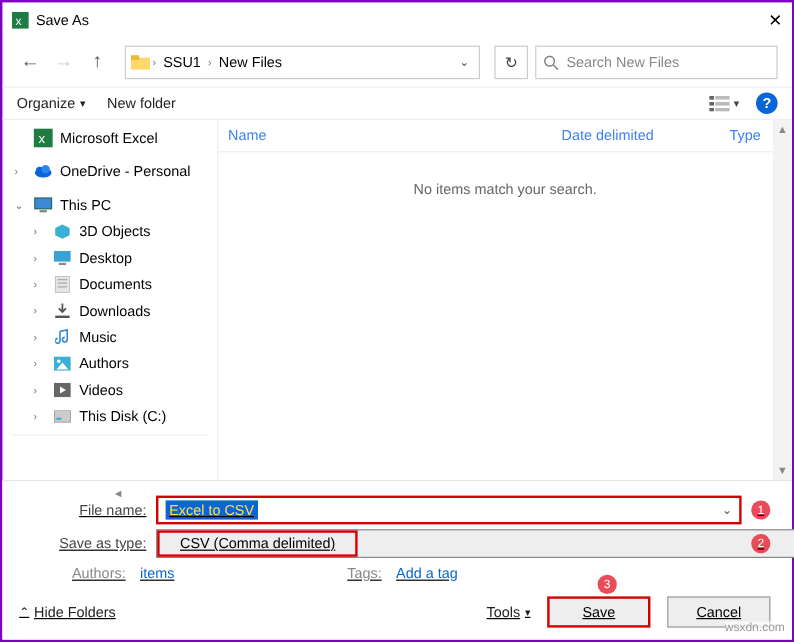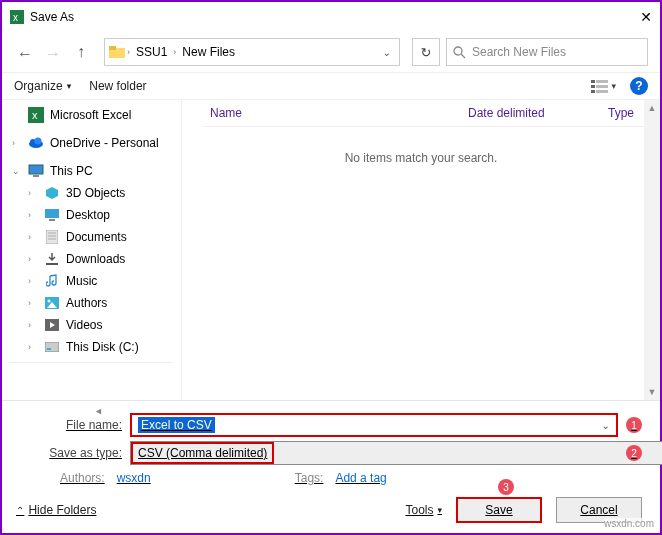--- a/index.html
+++ b/index.html
@@ -24,34 +24,34 @@
 .viewbtn { display: flex; align-items: center; gap: 2px; color: #444; }
 .help { width: 18px; height: 18px; border-radius: 50%; background: #0a66d6; color: #fff; display: flex; align-items: center; justify-content: center; font-size: 12px; font-weight: bold; }
 .body { display: flex; flex: 1; min-height: 0; }
 .tree { width: 180px; border-right: 1px solid #eee; padding: 4px 0; font-size: 12px; overflow: hidden; position: relative; }
 .node { display: flex; align-items: center; gap: 6px; padding: 3px 6px 3px 10px; white-space: nowrap; }
 .node .tw { width: 10px; color: #777; font-size: 9px; }
 .node .ic { width: 16px; height: 16px; display: flex; align-items: center; justify-content: center; }
 .node.indent { padding-left: 26px; }
 .tree-sep { height: 1px; background: #eee; margin: 4px 8px; }
 .list { flex: 1; display: flex; flex-direction: column; font-size: 12px; position: relative; }
-.cols { display: flex; border-bottom: 1px solid #eee; color: #4c1d95; margin-left: 20px; }
+.cols { display: flex; border-bottom: 1px solid #eee; color: #3b82f6; }
 .col { padding: 6px 8px; }
 .col.name { flex: 1; }
 .col.date { width: 140px; }
 .col.type { width: 60px; }
 .empty { text-align: center; color: #666; padding: 24px 0; }
 .sb { position: absolute; right: 0; top: 0; bottom: 0; width: 16px; background: #f3f3f3; display: flex; flex-direction: column; align-items: center; justify-content: space-between; color: #888; font-size: 9px; padding: 3px 0; }
 .bottom { border-top: 1px solid #e5e5e5; background: #fff; padding: 8px 18px 10px 18px; font-size: 12px; text-decoration: underline; }
 .row { display: flex; align-items: center; margin: 4px 0; }
 .lbl { width: 110px; text-align: right; color: #444; padding-right: 8px; }
 .combo { flex: 1; height: 24px; border: 1px solid #888; background: #fff; display: flex; align-items: center; padding: 0 6px; position: relative; }
 .combo .cd { position: absolute; right: 6px; color: #555; font-size: 10px; }
 .combo.type { background: #eee; }
-.sel { background: #0a66d6; color: #fef9c3; padding: 1px 3px; }
+.sel { background: #0a66d6; color: #fde047; padding: 1px 3px; }
 .hl { border: 2px solid #d40000; padding: 0; }
 .badge { width: 16px; height: 16px; border-radius: 50%; background: #e84c5a; color: #fff; font-size: 10px; display: inline-flex; align-items: center; justify-content: center; margin-left: 8px; }
 .meta { display: flex; gap: 12px; margin-top: 6px; padding-left: 40px; }
 .meta .k { color: #888; }
 .meta .v { color: #0a66d6; }
 .actions { display: flex; align-items: center; justify-content: flex-end; gap: 14px; margin-top: 12px; }
 .hidebtn { margin-right: auto; display: flex; align-items: center; gap: 4px; color: #222; margin-left: -4px;}
 .tools { display: flex; align-items: center; gap: 4px; color: #222; }
 .btn { width: 86px; height: 26px; border: 1px solid #999; background: #eee; display: flex; align-items: center; justify-content: center; }
 .btn.save { border: 2px solid #d40000; background: #eee; }
@@ -264,28 +264,28 @@
       <span class="lbl">File name:</span>
       <div class="combo hl" style="padding:2px 6px;">
         <span class="sel">Excel to CSV</span>
         <span class="cd">⌄</span>
       </div>
       <span class="badge">1</span>
     </div>
     <div class="row">
       <span class="lbl">Save as type:</span>
       <div class="combo type" style="padding:0;">
-        <span class="hl" style="padding:2px 5px; display:inline-block;">CSV (Comma delimited)</span>
+        <span class="hl" style="padding:2px 17px; display:inline-block;">CSV (Comma delimited)</span>
 
       </div>
       <span class="badge" style="margin-left:-445px;position:relative;">2</span>
     </div>
     <div class="meta">
       <span class="k">Authors:</span>
-      <span class="v">wsxdn</span>
+      <span class="v">items</span>
       <span style="width:120px;"></span>
       <span class="k">Tags:</span>
       <span class="v">Add a tag</span>
     </div>
     <div class="actions">
       <span class="hidebtn">
         <span style="font-size:10px;">⌃</span>
         <span>Hide Folders</span>
       </span>
       <span class="tools">

